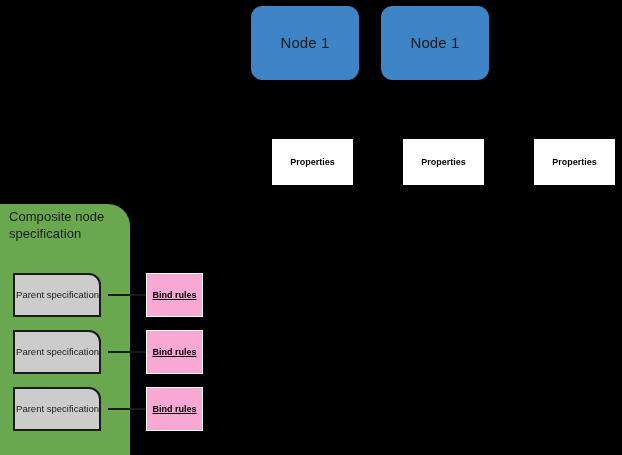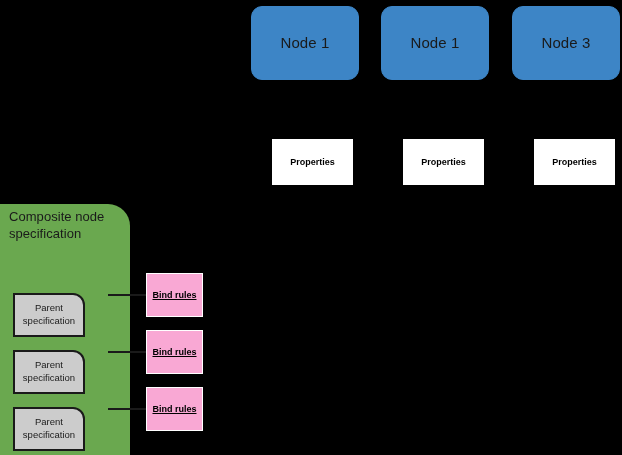--- a/index.html
+++ b/index.html
@@ -85,30 +85,29 @@
     font-size: 13px;
     color: #1a1a1a;
     line-height: 1.32;
     letter-spacing: 0.05px;
   }
 
   
   .parent-box {
     position: absolute;
     left: 13px;
-    width: 72px;
+    width: 88px;
     height: 44px;
     background: #cccccc;
     border: 2px solid #1a1a1a;
     border-top-right-radius: 12px;
     box-sizing: border-box;
     display: flex;
     align-items: center;
     justify-content: flex-end;
-    margin-top: 20px;
   }
   .parent-box .parent-label {
     font-size: 9.5px;
     color: #1a1a1a;
     text-align: center;
     line-height: 1.35;
   }
   #parent-1 { top: 273px; }
   #parent-2 { top: 330px; }
   #parent-3 { top: 387px; }
@@ -154,23 +153,20 @@
 <body>
 
 <div id="canvas">
 
   <div class="node-box" id="node-1">
     <span class="node-label">Node 1</span>
   </div>
   <div class="node-box" id="node-2">
     <span class="node-label">Node 1</span>
   </div>
-  <div class="node-box" id="node-3">
-    <span class="node-label">Node 3</span>
-  </div>
 
   <div class="properties-box" id="properties-1">
     <span class="properties-label">Properties</span>
   </div>
   <div class="properties-box" id="properties-2">
     <span class="properties-label">Properties</span>
   </div>
   <div class="properties-box" id="properties-3">
     <span class="properties-label">Properties</span>
   </div>

